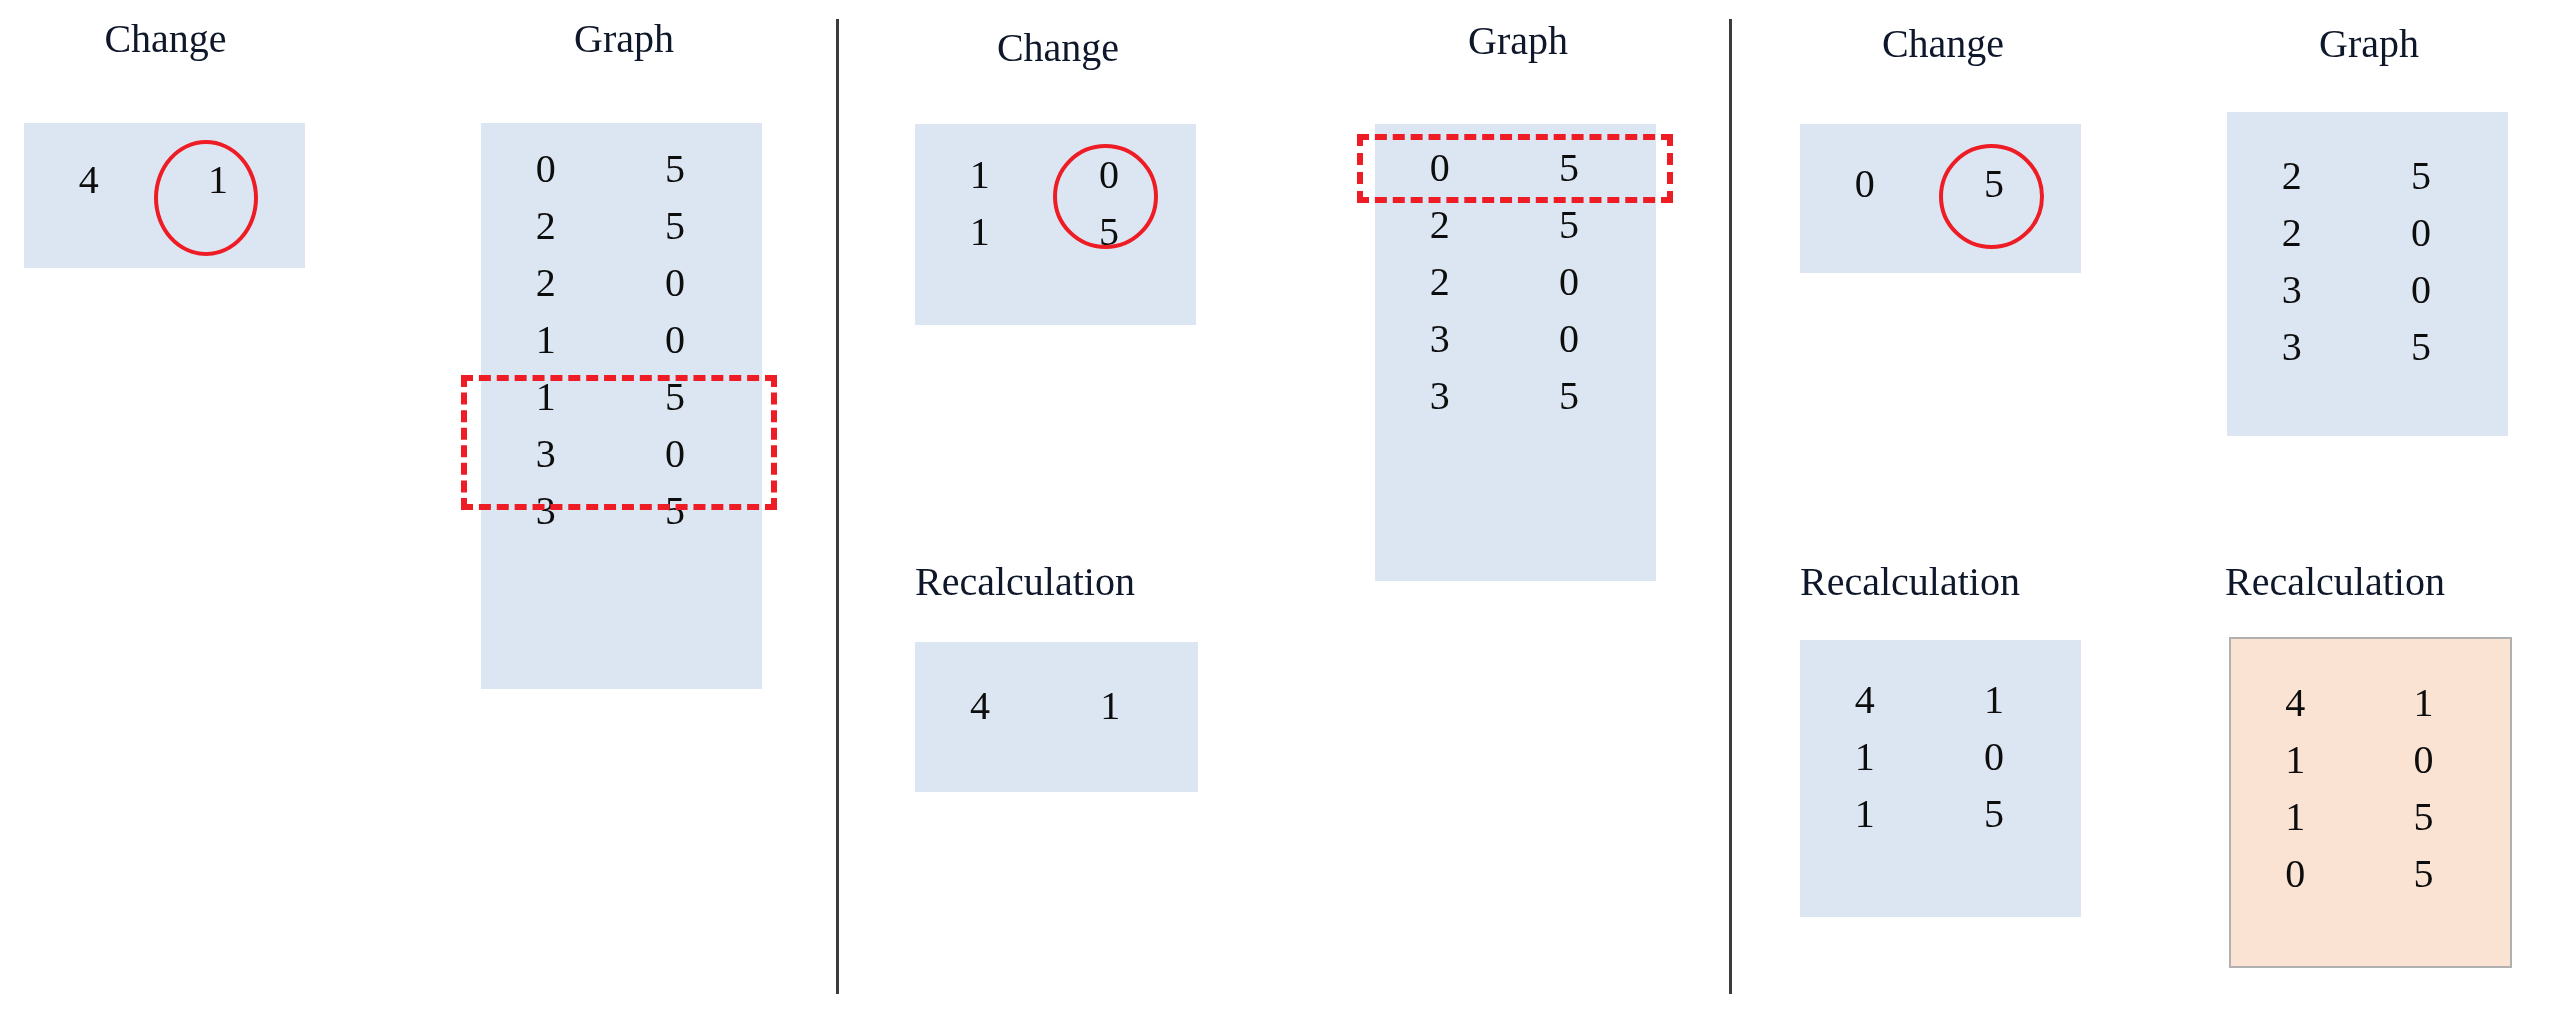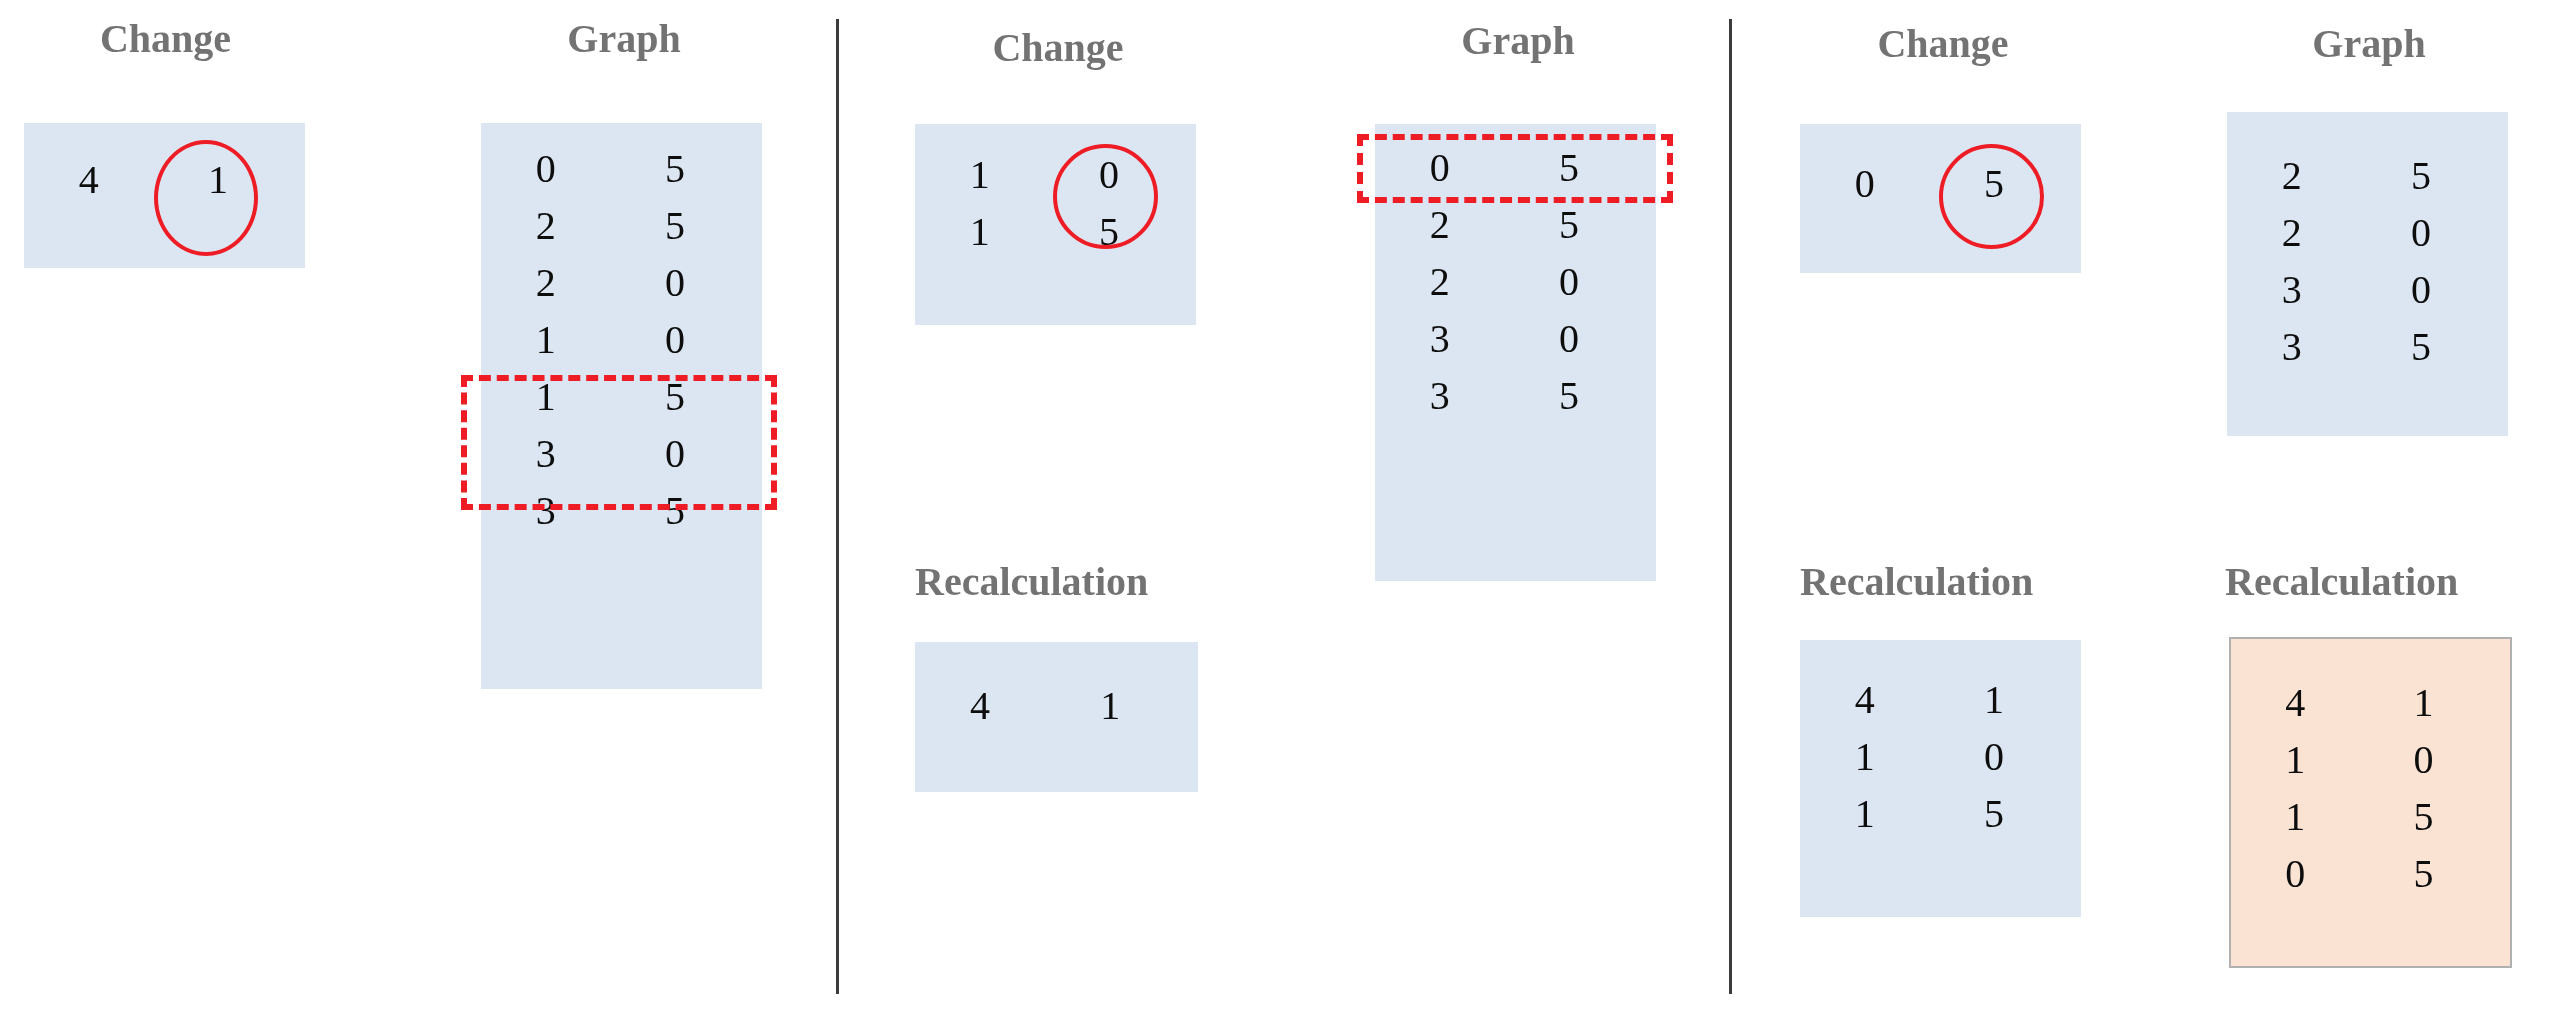--- a/index.html
+++ b/index.html
@@ -13,23 +13,23 @@
   
   .divider{
     position:absolute;width:2.6px;background:#3b3b3b;
   }
 
   
   .caption{
     position:absolute;
     font-size:40px;
     line-height:1;
-    color:#737373;
+    color:#0f172a;
     white-space:nowrap;
-    font-weight:700;
+    font-weight:400;
   }
 
   
   .tbl{
     position:absolute;
     background:#dce6f2;
     box-sizing:border-box;
   }
   .tbl.orange{
     background:#fbe3d4;

